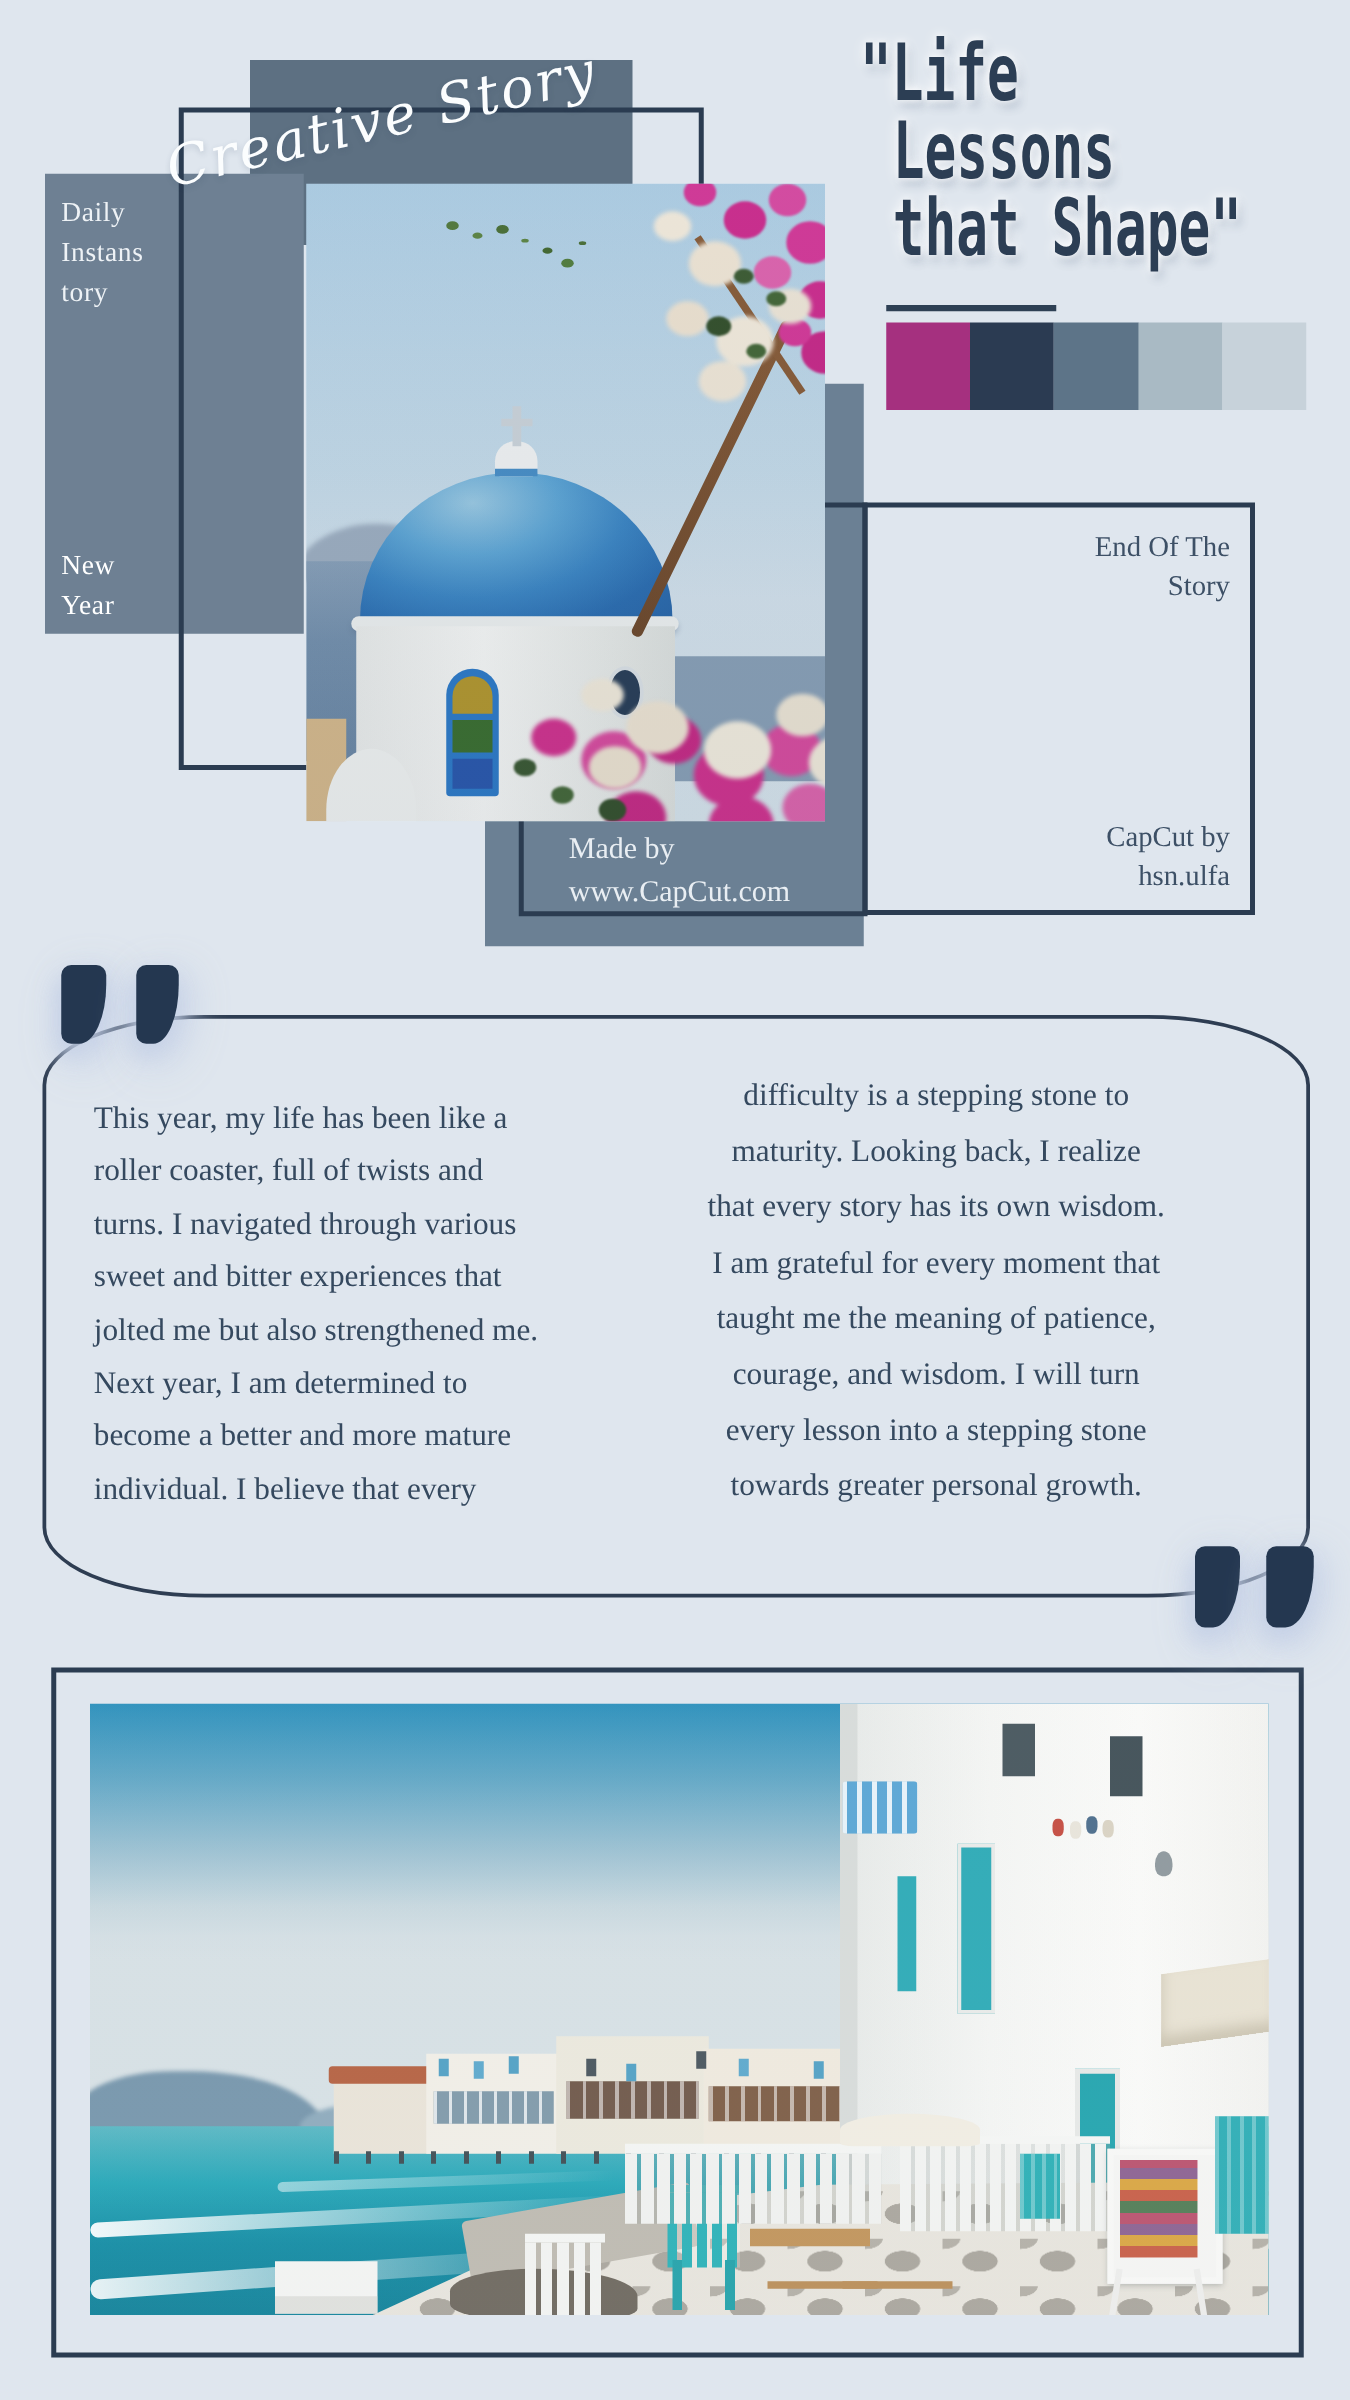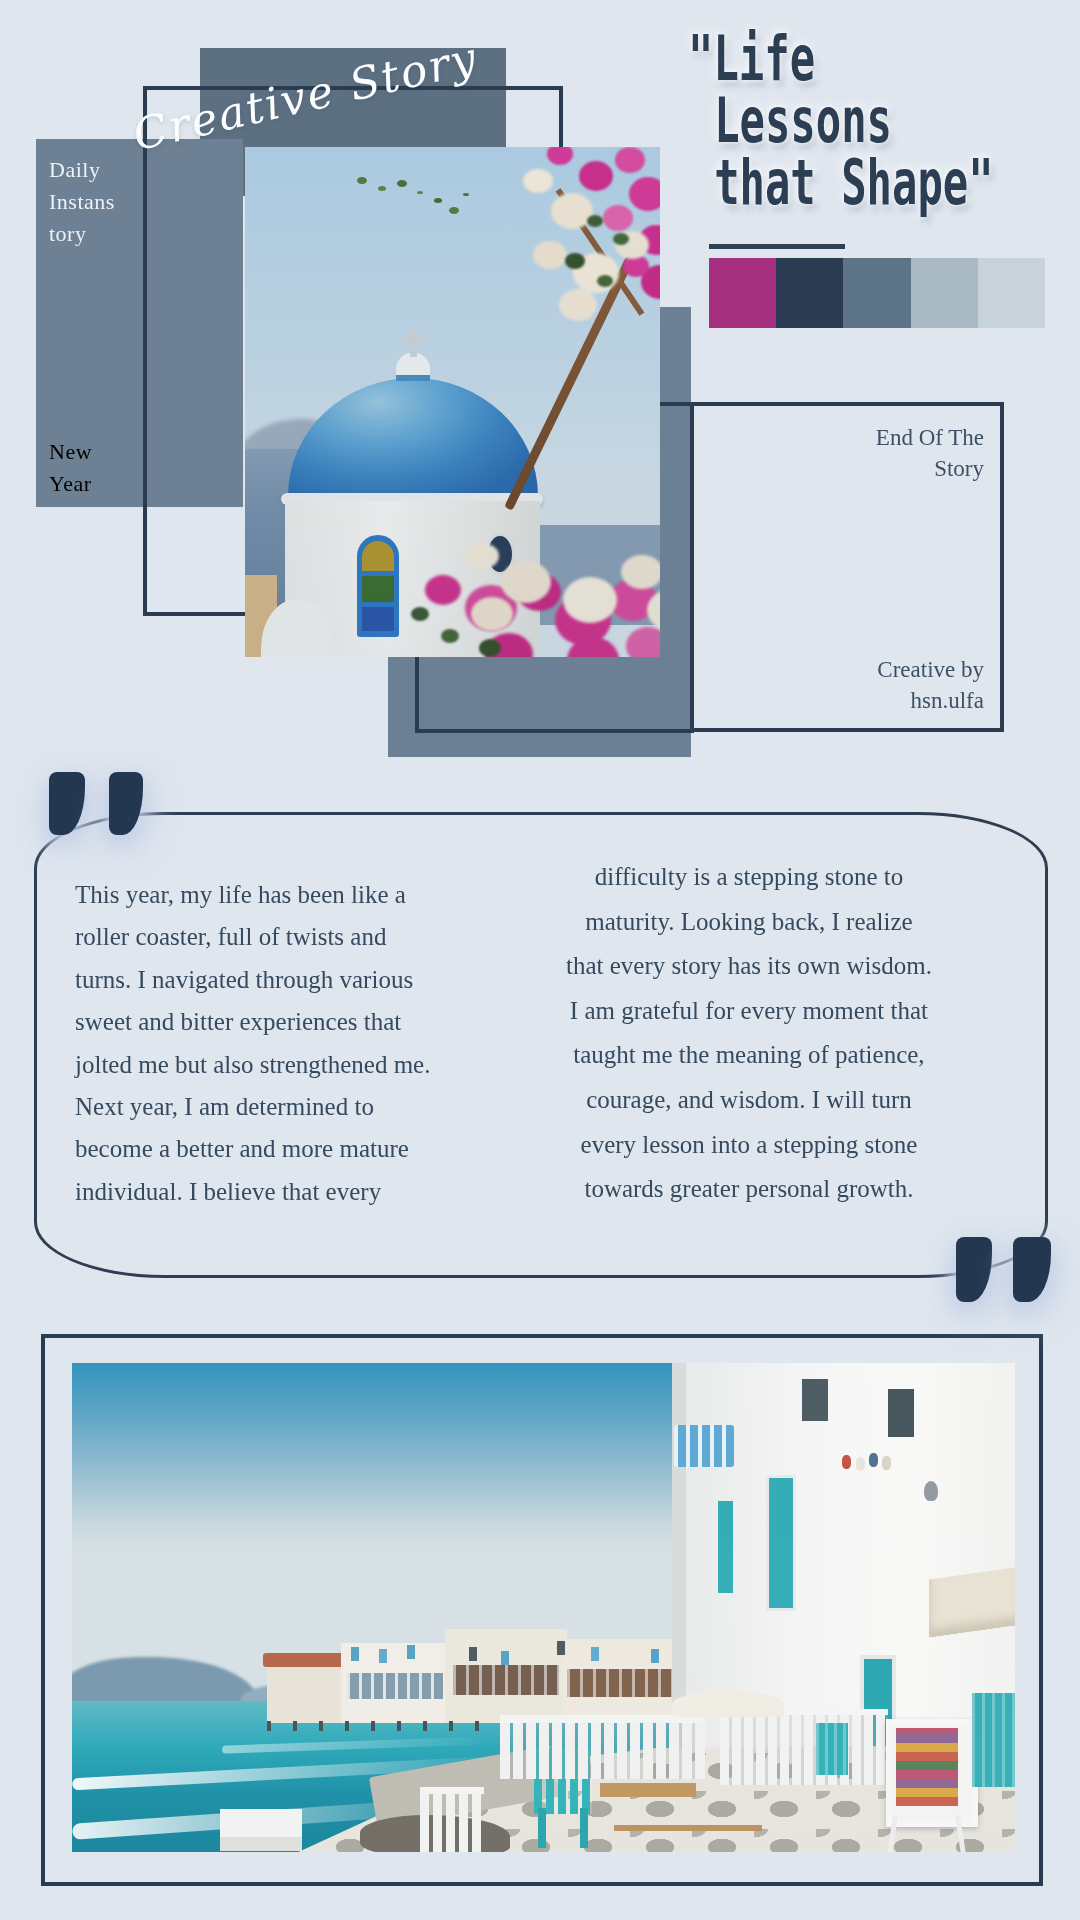--- a/index.html
+++ b/index.html
@@ -6,21 +6,21 @@
   #canvas {
     position:relative; width:1080px; height:1920px; overflow:hidden;
     background:#dfe6ee; font-family:"Liberation Serif", serif;
   }
 
   
   .rect-dark   { position:absolute; left:200px; top:48px;  width:306px; height:148px; background:#5d7082; }
   .outline1    { position:absolute; left:143px; top:86px;  width:412px; height:522px; border:4px solid #2b3c51; }
   .panel-left  { position:absolute; left:36px;  top:139px; width:207px; height:368px; background:#6e8093; }
   .panel-top   { position:absolute; left:13px; top:15px;  font-size:22px; line-height:32px; color:#eef2f6; white-space:pre-line; letter-spacing:0.5px; }
-  .panel-bot   { position:absolute; left:13px; bottom:7px; font-size:22px; line-height:32px; color:#000000; white-space:pre-line; letter-spacing:0.5px; }
+  .panel-bot   { position:absolute; left:13px; bottom:7px; font-size:22px; line-height:32px; color:#ffffff; white-space:pre-line; letter-spacing:0.5px; }
   .slate-made  { position:absolute; left:388px; top:307px; width:303px; height:450px; background:#6b8094; }
   .outline2    { position:absolute; left:415px; top:402px; width:271px; height:323px; border:4px solid #2b3c51; }
   .outline3    { position:absolute; left:690px; top:402px; width:306px; height:322px; border:4px solid #2b3c51; }
   .end-top     { position:absolute; right:16px; top:16px;   text-align:right; font-size:23px; line-height:31px; color:#3d5066; white-space:pre-line; }
   .end-bot     { position:absolute; right:16px; bottom:12px; text-align:right; font-size:23px; line-height:31px; color:#3d5066; white-space:pre-line; }
   .madeby      { position:absolute; left:455px; top:662px; font-size:24px; line-height:35px; color:#e9eef3; white-space:pre-line; }
 
   .script-text {
     position:absolute; left:134px; top:110px; font-family:"DejaVu Serif", serif; font-style:italic;
     font-size:44px; letter-spacing:2px; color:#fbfdfe; white-space:nowrap;
@@ -195,23 +195,25 @@
 Instans
 tory</div>
     <div class="panel-bot">New
 Year</div>
   </div>
   <div class="outline1 z3"></div>
   <div class="outline2 z3"></div>
   <div class="outline3 z3">
     <div class="end-top">End Of The
 Story</div>
-    <div class="end-bot">Creative by
+    <div class="end-bot">CapCut by
 hsn.ulfa</div>
   </div>
+  <div class="madeby z5">Made by
+www.CapCut.com</div>
 
   <div class="photo-church">
     <div class="ch-hills"></div>
     <div class="ch-sea"></div>
     <div class="ch-seaR"></div>
     <div class="ch-dome"></div>
     <div class="ch-rim"></div>
     <div class="ch-drum"></div>
     <div class="ch-cupola"></div>
     <div class="ch-cupband"></div>

